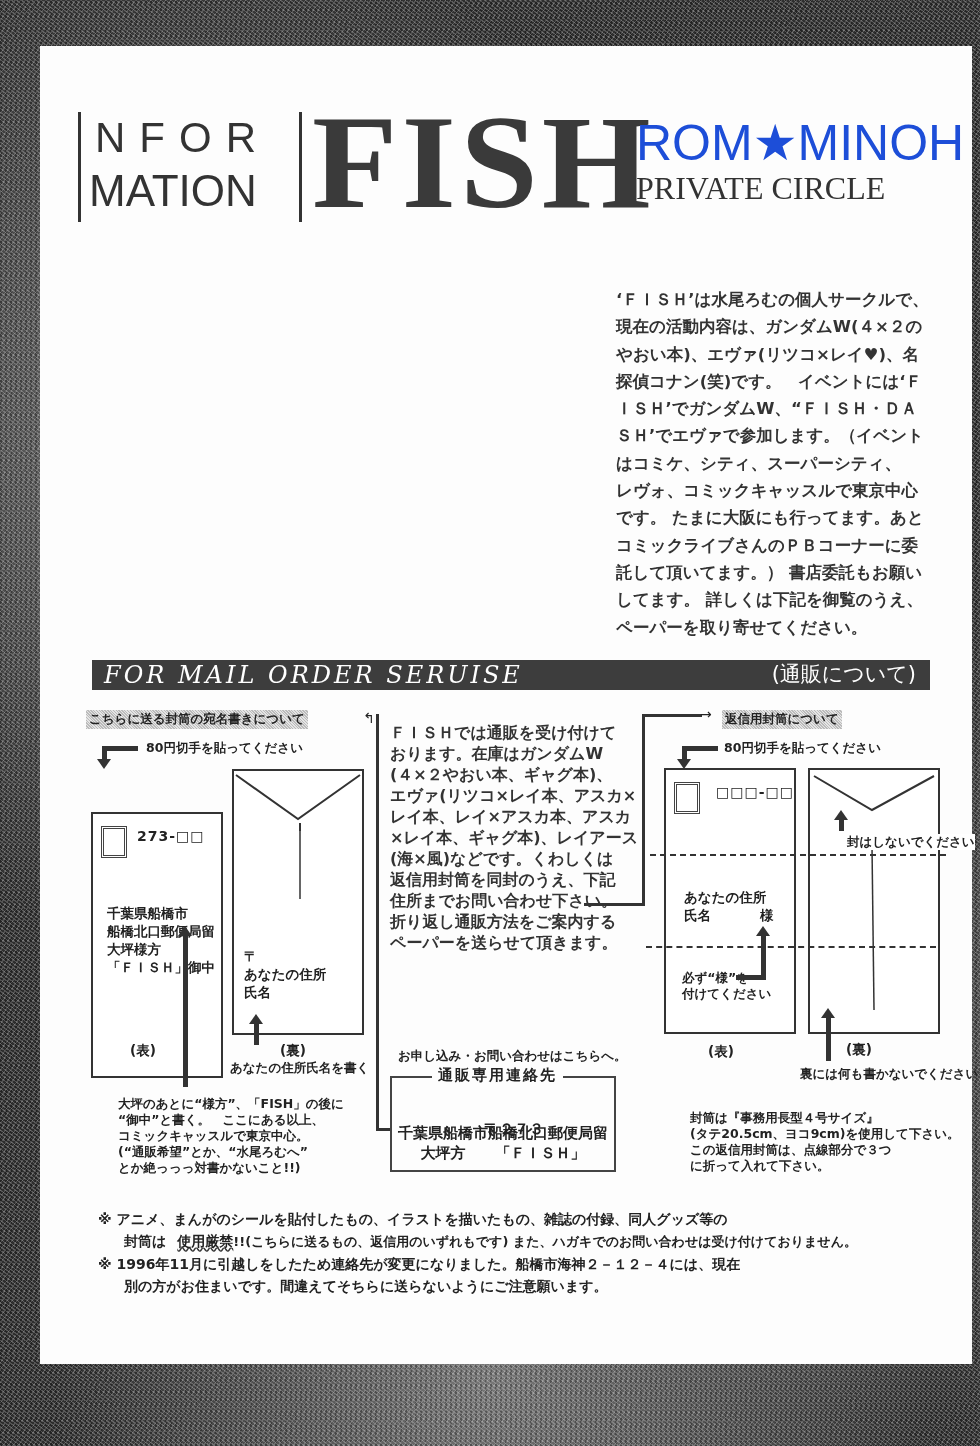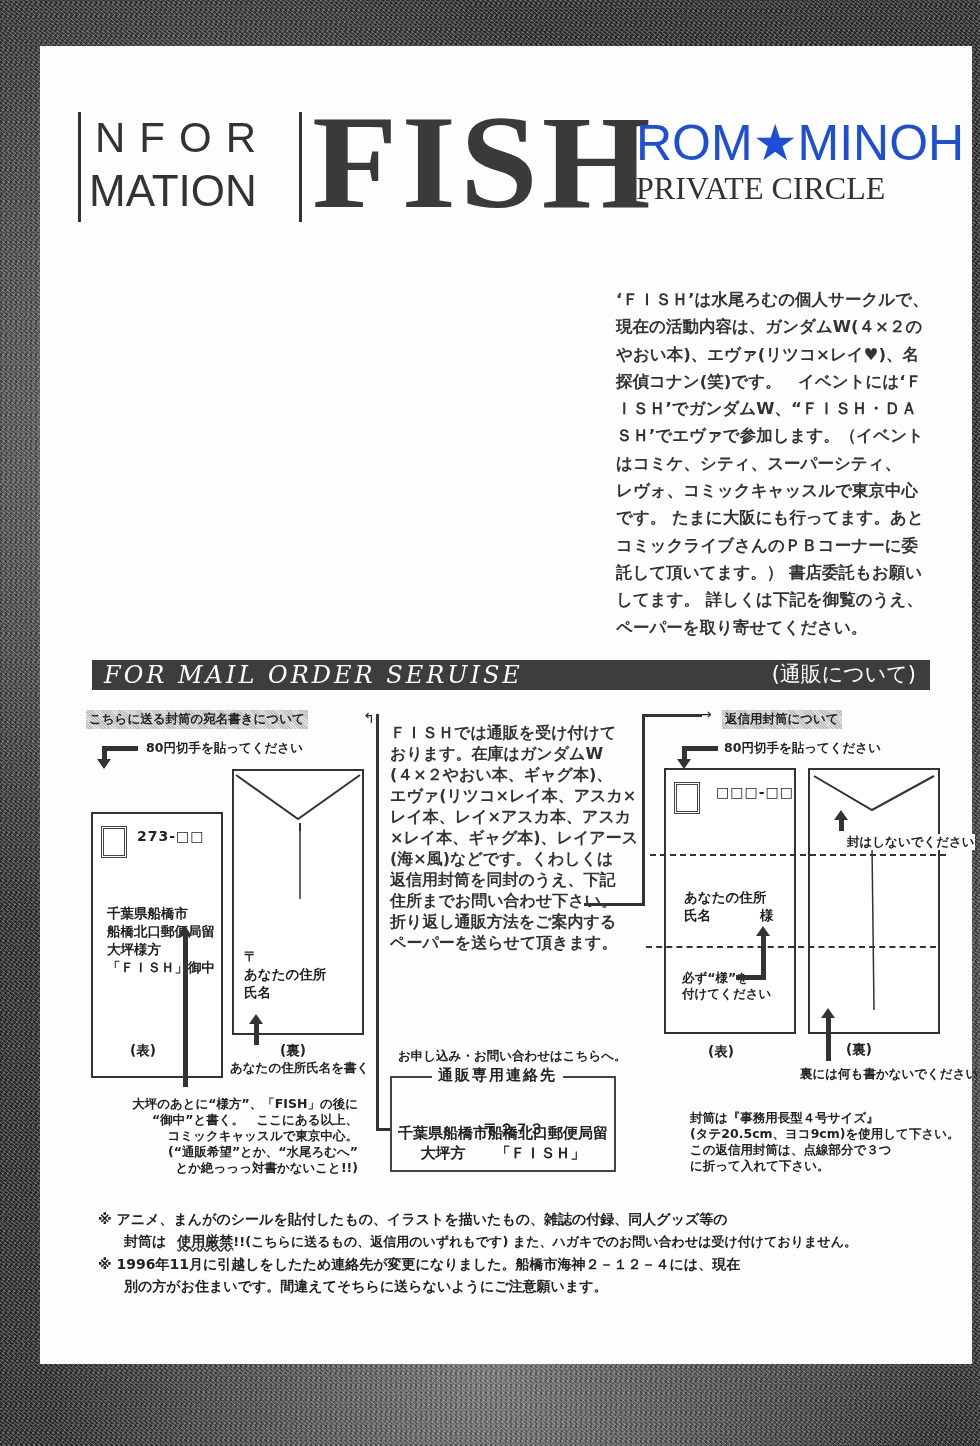--- a/index.html
+++ b/index.html
@@ -140,21 +140,21 @@
 
   <div class="abs tri-up" style="left:138px;top:880px;"></div>
   <div class="abs arrow-v" style="left:143px;top:889px;height:152px;"></div>
   <div class="abs tri-up" style="left:209px;top:968px;"></div>
   <div class="abs arrow-v" style="left:214px;top:977px;height:22px;"></div>
 
   <div class="abs med" style="left:90px;top:995px;">(表)</div>
   <div class="abs med" style="left:240px;top:995px;">(裏)</div>
   <div class="abs small" style="left:190px;top:1014px;">あなたの住所氏名を書く</div>
 
-  <div class="abs small" style="left:78px;top:1050px;width:240px;text-align:right;">
+  <div class="abs small" style="left:78px;top:1050px;width:240px;text-align:left;">
     <div>大坪のあとに“様方”、「FISH」の後に</div>
     <div>“御中”と書く。　ここにある以上、</div>
     <div>コミックキャッスルで東京中心。</div>
     <div>(“通販希望”とか、“水尾ろむへ”</div>
     <div>とか絶っっっ対書かないこと!!)</div>
   </div>
 
   <div class="abs center-text">ＦＩＳＨでは通販を受け付けて
 おります。在庫はガンダムW
 (４×２やおい本、ギャグ本)、

